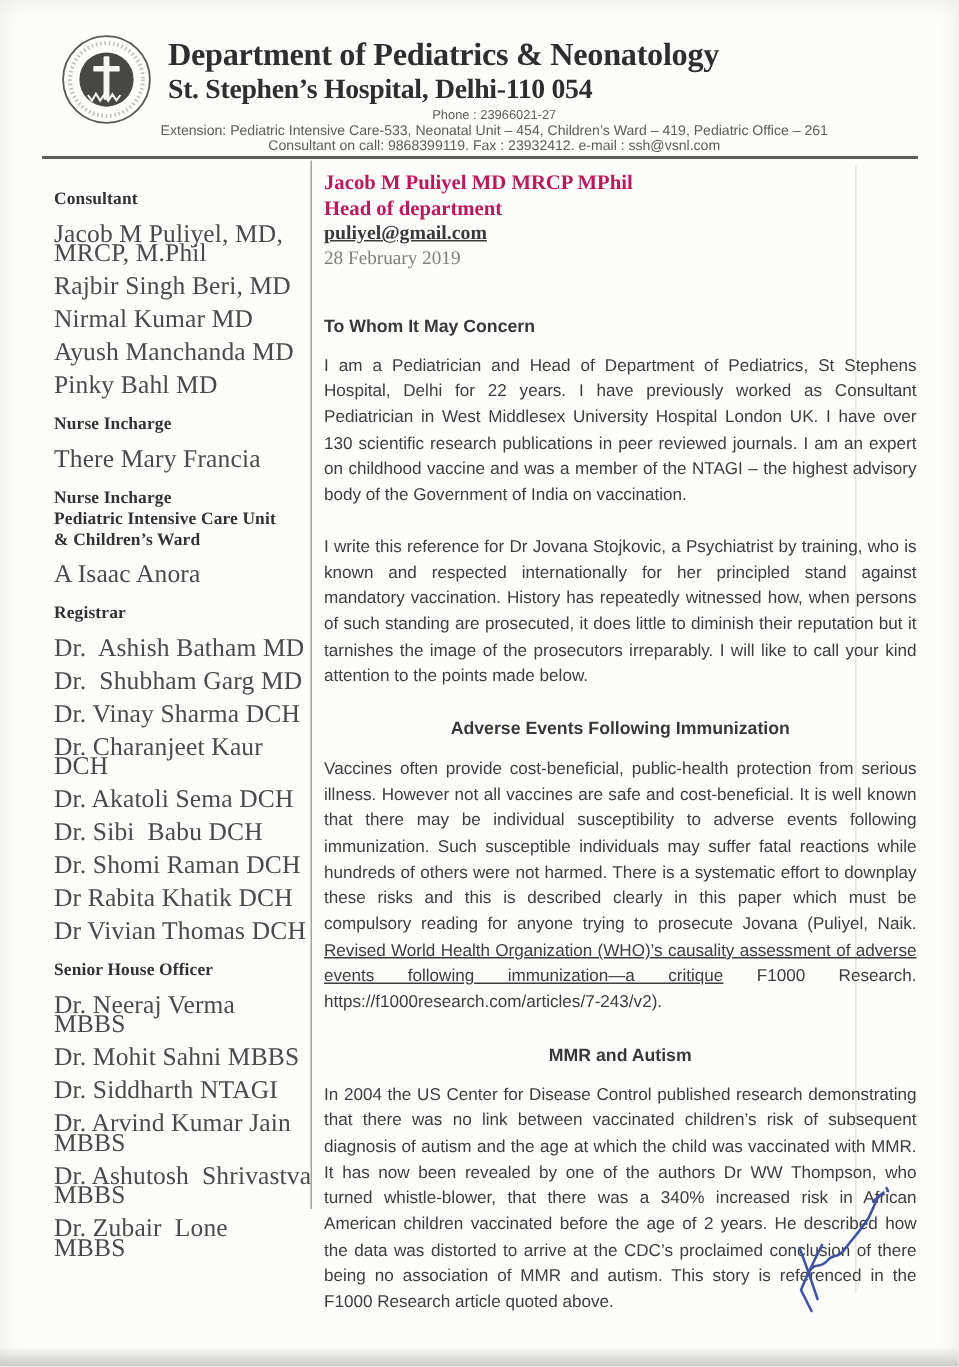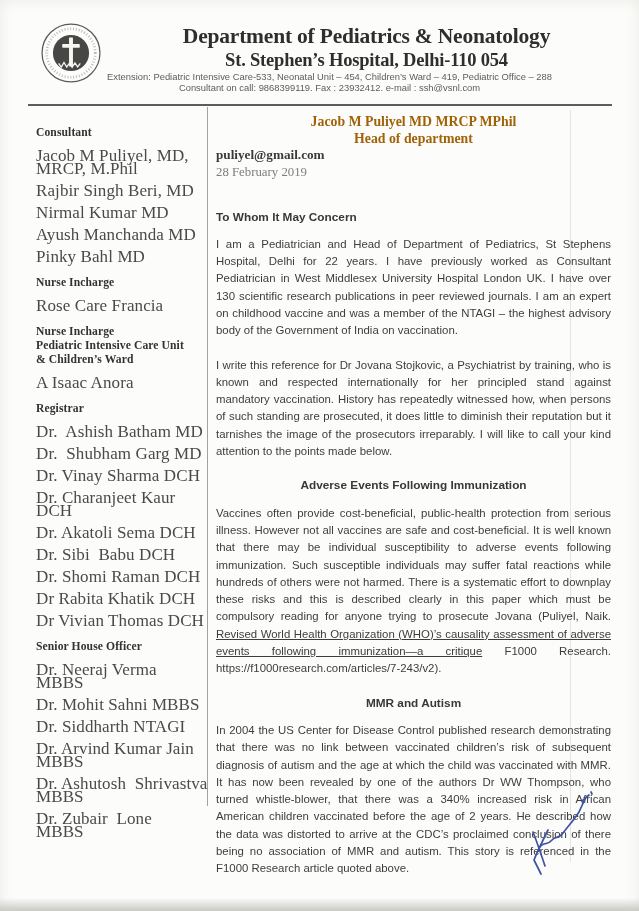--- a/index.html
+++ b/index.html
@@ -4,21 +4,21 @@
 <style>
   html,body{margin:0;padding:0;background:#e9e9e6;}
   .page{
     position:relative;width:639px;height:911px;margin:0 auto;
     background:#fcfcfa;overflow:hidden;
     box-shadow:inset 0 0 14px rgba(70,70,60,.10);
     font-family:"Liberation Serif", serif;color:#3f3f3f;
   }
   
   .logo{position:absolute;left:40px;top:22px;width:62px;height:62px;}
-  .titles{position:absolute;left:112px;right:18px;top:24px;text-align:center;}
+  .titles{position:absolute;left:112px;right:18px;top:24px;text-align:left;}
   .dept{font-family:"Liberation Serif",serif;font-weight:bold;font-size:21.5px;
         line-height:25px;color:#2e2e2e;letter-spacing:-.2px;}
   .hosp{font-family:"Liberation Serif",serif;font-weight:bold;font-size:18.5px;
         line-height:22px;color:#2e2e2e;letter-spacing:-.2px;}
   .contact{position:absolute;left:26px;right:6px;top:72px;text-align:center;
         font-family:"Liberation Sans",sans-serif;color:#5c5c5a;}
   .phone{font-size:8.6px;line-height:9.5px;}
   .ext{font-size:9.4px;line-height:10.5px;}
   .oncall{font-size:9.4px;line-height:10.5px;}
   .rule{position:absolute;left:28px;width:584px;top:104px;height:2px;background:#5d5d5a;}
@@ -32,23 +32,23 @@
   .group{margin-top:13px;}
   .group:first-child{margin-top:12px;}
   .g-head{font-weight:bold;font-size:11.6px;line-height:14px;color:#323232;letter-spacing:.1px;}
   .member{margin-top:9px;font-size:17px;line-height:13px;color:#4a4a4a;
         white-space:pre-wrap;letter-spacing:.1px;}
   
   .letter{position:absolute;left:216px;top:114px;width:395px;
         font-family:"Liberation Sans",sans-serif;font-size:11.4px;
         line-height:17.3px;color:#3d3d3d;text-align:justify;}
   .sender{margin-bottom:28px;font-family:"Liberation Serif",serif;text-align:left;}
-  .s-name,.s-title{font-weight:bold;font-size:13.8px;line-height:16.5px;color:#a16207;text-align:center;}
+  .s-name,.s-title{font-weight:bold;font-size:13.8px;line-height:16.5px;color:#be185d;}
   .s-email{font-weight:bold;font-size:13.2px;line-height:16.5px;color:#3a3a3a;
-        }
+        text-decoration:underline;}
   .s-date{font-size:12.8px;line-height:17px;color:#7e7e7a;}
   .salutation{text-align:left;font-weight:bold;font-size:11.8px;margin:0 0 10px;color:#383838;}
   .letter p{margin:0 0 17px;}
   .letter h3{font-size:11.8px;font-weight:bold;color:#383838;margin:5px 0 10px;text-align:center;}
   .u{text-decoration:underline;}
   
   .signature{position:absolute;left:519px;top:786px;width:82px;height:96px;}
 </style>
 </head>
 <body>
@@ -64,42 +64,43 @@
       <rect x="21.5" y="21.3" width="17" height="3.6" rx="0.6"></rect>
     </g>
     <path d="M18,40 l2.6,3.6 2.6,-4.4 2.7,4.4 2.6,-3.8 2.6,4 2.7,-4.2 2.6,3.8 2.6,-3.4" fill="none" stroke="#f6f6f3" stroke-width="1.3"></path>
   </svg>
 
   <div class="titles">
     <div class="dept">Department of Pediatrics &amp; Neonatology</div>
     <div class="hosp">St. Stephen’s Hospital, Delhi-110 054</div>
   </div>
   <div class="contact">
-    <div class="ext">Extension: Pediatric Intensive Care-533, Neonatal Unit – 454, Children’s Ward – 419, Pediatric Office – 288</div>
+    <div class="phone">Phone : 23966021-27</div>
+    <div class="ext">Extension: Pediatric Intensive Care-533, Neonatal Unit – 454, Children’s Ward – 419, Pediatric Office – 261</div>
     <div class="oncall">Consultant on call: 9868399119. Fax : 23932412. e-mail : ssh@vsnl.com</div>
   </div>
 
   <div class="rule"></div>
   <div class="vdivider"></div>
   <div class="crease"></div>
 
   <aside class="sidebar">
 
     <div class="group">
       <div class="g-head">Consultant</div>
       <div class="member">Jacob M Puliyel, MD, MRCP, M.Phil</div>
       <div class="member">Rajbir Singh Beri, MD</div>
       <div class="member">Nirmal Kumar MD</div>
       <div class="member">Ayush Manchanda MD</div>
       <div class="member">Pinky Bahl MD</div>
     </div>
 
     <div class="group">
       <div class="g-head">Nurse Incharge</div>
-      <div class="member">Rose Care Francia</div>
+      <div class="member">There Mary Francia</div>
     </div>
 
     <div class="group">
       <div class="g-head">Nurse Incharge</div>
       <div class="g-head">Pediatric Intensive Care Unit</div>
       <div class="g-head">&amp; Children’s Ward</div>
       <div class="member">A Isaac Anora</div>
     </div>
 
     <div class="group">

